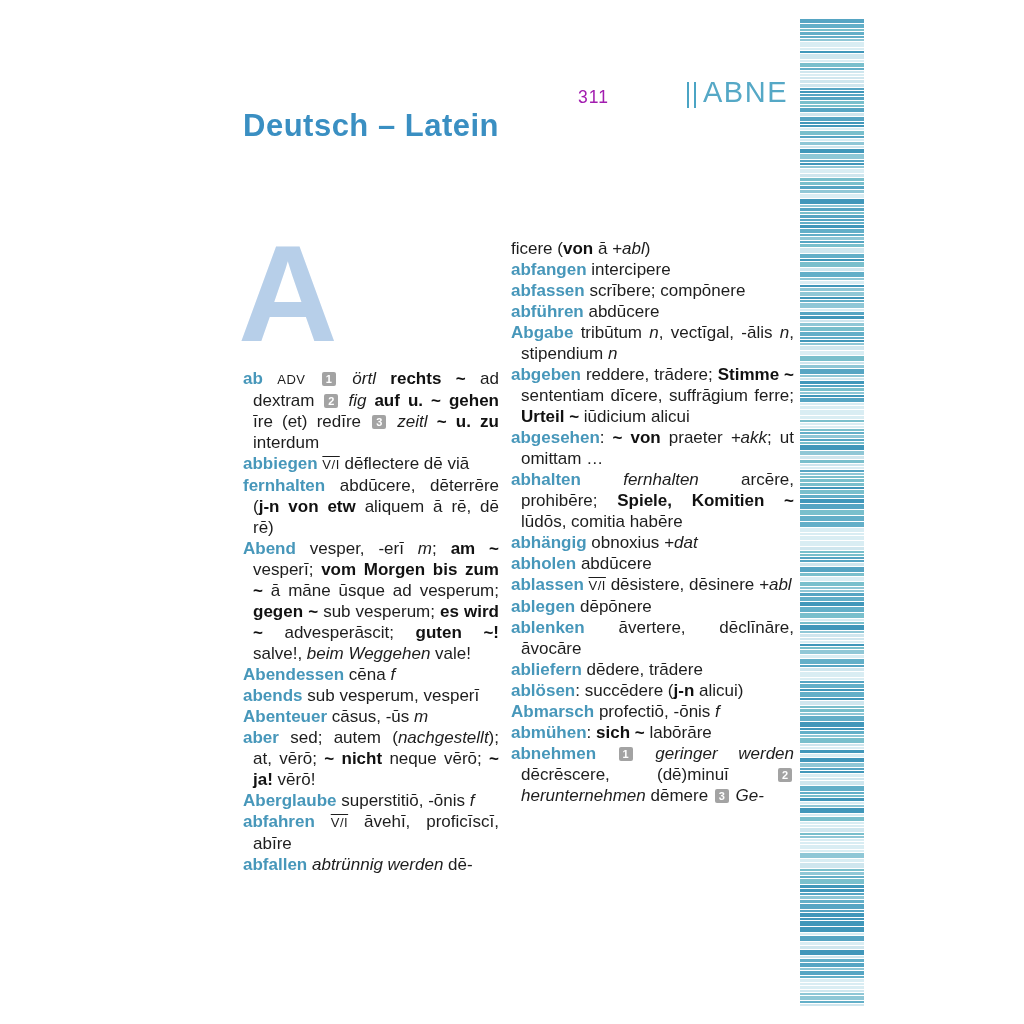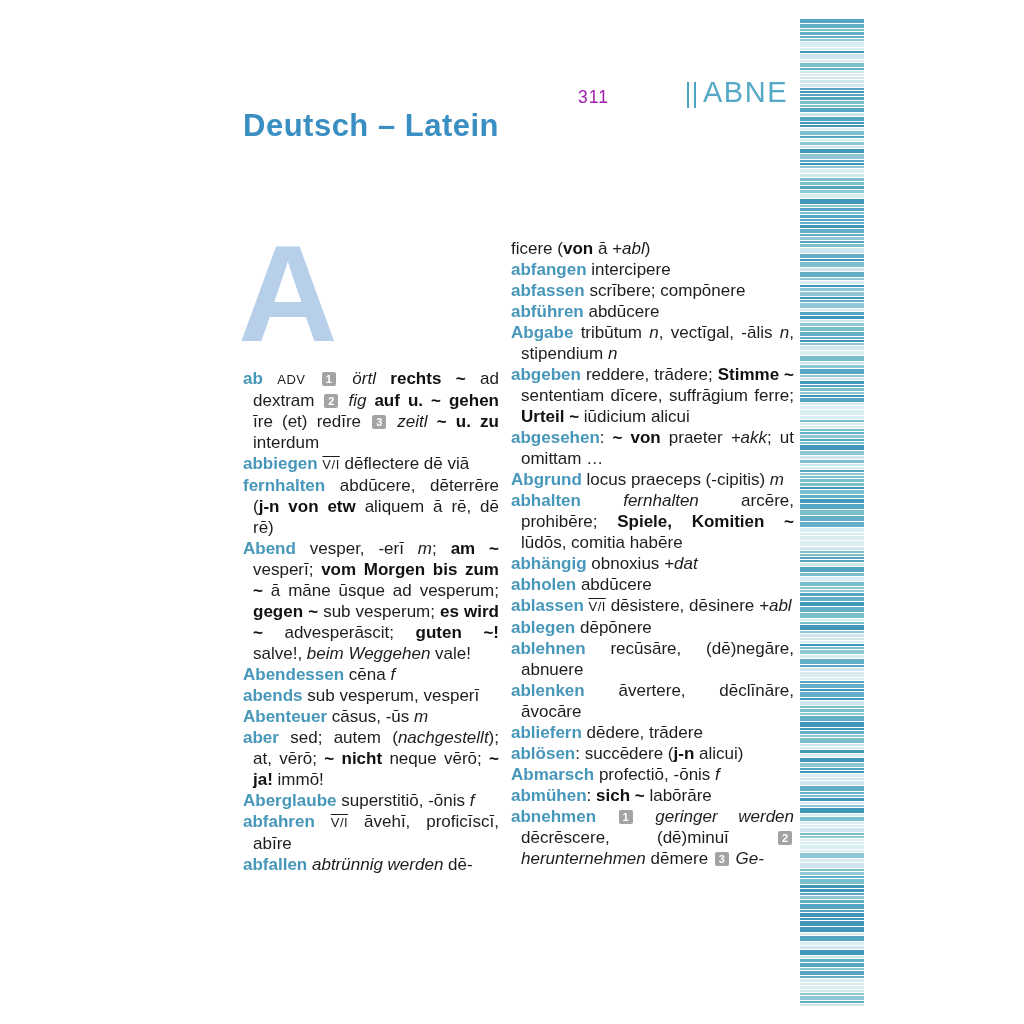--- a/index.html
+++ b/index.html
@@ -38,40 +38,38 @@
   <div class="abs" id="page-title">Deutsch – Latein</div>
   <div class="abs" id="section-letter">A</div>
   <div class="abs column" id="col-left">
       <div class="entry"><span class="hw">ab </span><span class="pos pos-u">ADV</span><span> </span><span class="bdg">1</span><span class="i"> örtl </span><span class="b">rechts ~ </span><span>ad dextram </span><span class="bdg">2</span><span class="i"> fig </span><span class="b">auf u. ~ gehen </span><span>īre (et) redīre </span><span class="bdg">3</span><span class="i"> zeitl </span><span class="b">~ u. zu </span><span>interdum</span></div>
       <div class="entry"><span class="hw">abbiegen </span><span class="pos pos-o">V/I</span><span> dēflectere dē viā</span></div>
       <div class="entry"><span class="hw">fernhalten </span><span>abdūcere, dēterrēre (</span><span class="b">j-n von etw </span><span>aliquem ā rē, dē rē)</span></div>
       <div class="entry"><span class="hw">Abend </span><span>vesper, -erī </span><span class="g">m</span><span>; </span><span class="b">am ~ </span><span>vesperī; </span><span class="b">vom Morgen bis zum ~ </span><span>ā māne ūsque ad vesperum; </span><span class="b">gegen ~ </span><span>sub vesperum; </span><span class="b">es wird ~ </span><span>advesperāscit; </span><span class="b">guten ~! </span><span>salve!, </span><span class="i">beim Weggehen </span><span>vale!</span></div>
       <div class="entry"><span class="hw">Abendessen </span><span>cēna </span><span class="g">f</span></div>
       <div class="entry"><span class="hw">abends </span><span>sub vesperum, vesperī</span></div>
       <div class="entry"><span class="hw">Abenteuer </span><span>cāsus, -ūs </span><span class="g">m</span></div>
-      <div class="entry"><span class="hw">aber </span><span>sed; autem (</span><span class="i">nachgestellt</span><span>); at, vērō; </span><span class="b">~ nicht </span><span>neque vērō; </span><span class="b">~ ja! </span><span>immō!</span></div>
+      <div class="entry"><span class="hw">aber </span><span>sed; autem (</span><span class="i">nachgestellt</span><span>); at, vērō; </span><span class="b">~ nicht </span><span>neque vērō; </span><span class="b">~ ja! </span><span>vērō!</span></div>
       <div class="entry"><span class="hw">Aberglaube </span><span>superstitiō, -ōnis </span><span class="g">f</span></div>
       <div class="entry"><span class="hw">abfahren </span><span class="pos pos-o">V/I</span><span> āvehī, proficīscī, abīre</span></div>
       <div class="entry"><span class="hw">abfallen </span><span class="i">abtrünnig werden </span><span>dē-</span></div>
     </div>
   <div class="abs column" id="col-right">
       <div class="entry"><span>ficere (</span><span class="b">von </span><span>ā </span><span class="i">+abl</span><span>)</span></div>
       <div class="entry"><span class="hw">abfangen </span><span>intercipere</span></div>
       <div class="entry"><span class="hw">abfassen </span><span>scrībere; compōnere</span></div>
       <div class="entry"><span class="hw">abführen </span><span>abdūcere</span></div>
       <div class="entry"><span class="hw">Abgabe </span><span>tribūtum </span><span class="g">n</span><span>, vectīgal, -ālis </span><span class="g">n</span><span>, stipendium </span><span class="g">n</span></div>
       <div class="entry"><span class="hw">abgeben </span><span>reddere, trādere; </span><span class="b">Stimme ~ </span><span>sententiam dīcere, suffrāgium ferre; </span><span class="b">Urteil ~ </span><span>iūdicium alicui</span></div>
       <div class="entry"><span class="hw">abgesehen</span><span>: </span><span class="b">~ von </span><span>praeter </span><span class="i">+akk</span><span>; ut omittam …</span></div>
-      <div class="entry"><span class="hw">Abgrund </span><span>locus praeceps (-cipitis) </span><span class="g">m</span></div>
       <div class="entry"><span class="hw">abhalten </span><span class="i">fernhalten </span><span>arcēre, prohibēre; </span><span class="b">Spiele, Komitien ~ </span><span>lūdōs, comitia habēre</span></div>
       <div class="entry"><span class="hw">abhängig </span><span>obnoxius </span><span class="i">+dat</span></div>
       <div class="entry"><span class="hw">abholen </span><span>abdūcere</span></div>
       <div class="entry"><span class="hw">ablassen </span><span class="pos pos-o">V/I</span><span> dēsistere, dēsinere </span><span class="i">+abl</span></div>
       <div class="entry"><span class="hw">ablegen </span><span>dēpōnere</span></div>
-      <div class="entry"><span class="hw">ablehnen </span><span>recūsāre, (dē)negāre, abnuere</span></div>
       <div class="entry"><span class="hw">ablenken </span><span>āvertere, dēclīnāre, āvocāre</span></div>
       <div class="entry"><span class="hw">abliefern </span><span>dēdere, trādere</span></div>
       <div class="entry"><span class="hw">ablösen</span><span>: succēdere (</span><span class="b">j-n </span><span>alicui)</span></div>
       <div class="entry"><span class="hw">Abmarsch </span><span>profectiō, -ōnis </span><span class="g">f</span></div>
       <div class="entry"><span class="hw">abmühen</span><span>: </span><span class="b">sich ~ </span><span>labōrāre</span></div>
       <div class="entry"><span class="hw">abnehmen </span><span class="bdg">1</span><span class="i"> geringer werden </span><span>dēcrēscere, (dē)minuī </span><span class="bdg">2</span><span class="i"> herunternehmen </span><span>dēmere </span><span class="bdg">3</span><span class="i"> Ge-</span></div>
     </div>
   <div class="abs" id="stripes">
       <div style="height: 4px; background: rgb(86, 165, 195); margin-bottom: 1px;"></div>
       <div style="height: 4px; background: rgb(99, 175, 200); margin-bottom: 1px;"></div>

